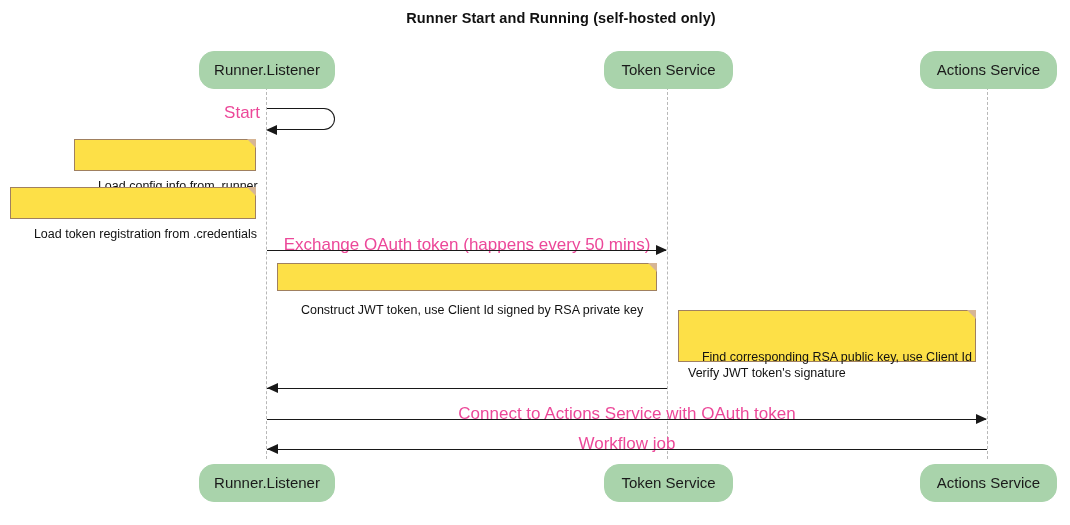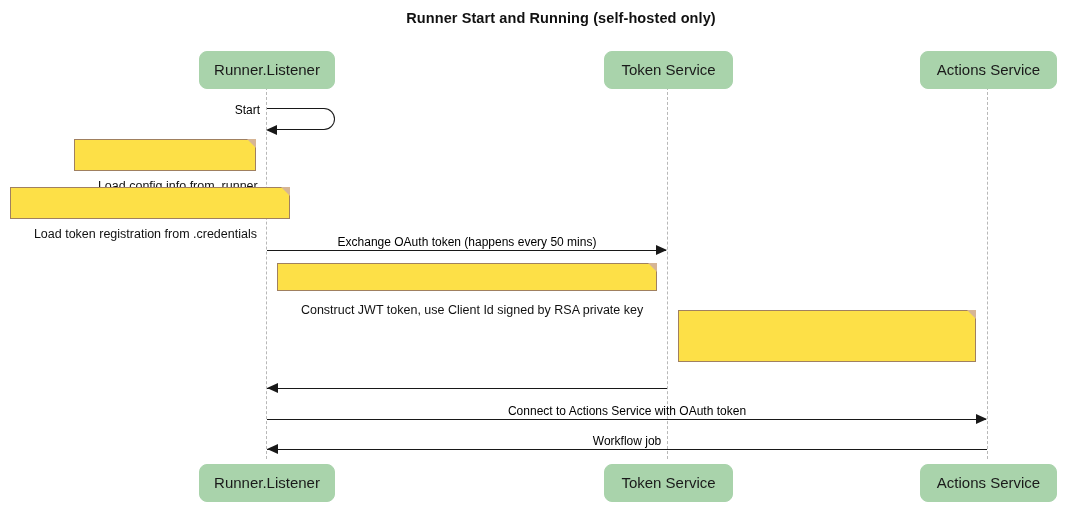--- a/index.html
+++ b/index.html
@@ -38,21 +38,21 @@
     position: absolute;
     width: 0;
     border-left: 1px dashed #b8b8b8;
   }
 
   
   .participant {
     position: absolute;
     background: #a9d3ab;
     border: 1px solid #a9d3ab;
-    border-radius: 8px;
+    border-radius: 15px;
     height: 36px;
     line-height: 36px;
     text-align: center;
     font-size: 15px;
     color: #1a1a1a;
     white-space: nowrap;
   }
 
   
   .note {
@@ -77,22 +77,22 @@
   }
 
   
   .msg-line {
     position: absolute;
     height: 0;
     border-top: 1px solid #181818;
   }
   .msg-label {
     position: absolute;
-    font-size: 12px;
-    color: #000000;
+    font-size: 17px;
+    color: #ec4899;
     white-space: nowrap;
     text-align: center;
   }
   .arrowhead {
     position: absolute;
     width: 0;
     height: 0;
   }
   .arrowhead.right {
     border-top: 5px solid transparent;
@@ -170,36 +170,38 @@
     <div class="seg-curve" style="left:56px; top:0; width:12px; height:22px;"></div>
     <div class="seg-bottom" style="left:10px; top:21px; width:46px;"></div>
     <div class="arrowhead left" style="left:-1px; top:17px;"></div>
   </div>
 
   <div class="note" style="left:74px; top:139px; width:182px; height:32px;">
     <span class="fold"></span>
     <span>Load config info from .runner</span>
   </div>
 
-  <div class="note" style="left:10px; top:187px; width:280px; height:32px;">
+  <div class="note" style="left:10px; top:187px; width:246px; height:32px;">
     <span class="fold"></span>
     <span>Load token registration from .credentials</span>
   </div>
 
   <div class="msg-label" style="left:267px; top:235px; width:400px;">Exchange OAuth token (happens every 50 mins)</div>
   <div class="msg-line" style="left:267px; top:250px; width:399px;"></div>
   <div class="arrowhead right" style="left:656px; top:245px;"></div>
 
   <div class="note" style="left:277px; top:263px; width:380px; height:28px;">
     <span class="fold"></span>
     <span>Construct JWT token, use Client Id signed by RSA private key</span>
   </div>
 
   <div class="note" style="left:678px; top:310px; width:298px; height:52px;">
     <span class="fold"></span>
+    <span>Find corresponding RSA public key, use Client Id
+Verify JWT token's signature</span>
   </div>
 
   <div class="msg-line" style="left:267px; top:388px; width:400px;"></div>
   <div class="arrowhead left" style="left:267px; top:383px;"></div>
 
   <div class="msg-label" style="left:267px; top:404px; width:720px;">Connect to Actions Service with OAuth token</div>
   <div class="msg-line" style="left:267px; top:419px; width:719px;"></div>
   <div class="arrowhead right" style="left:976px; top:414px;"></div>
 
   <div class="msg-label" style="left:267px; top:434px; width:720px;">Workflow job</div>

